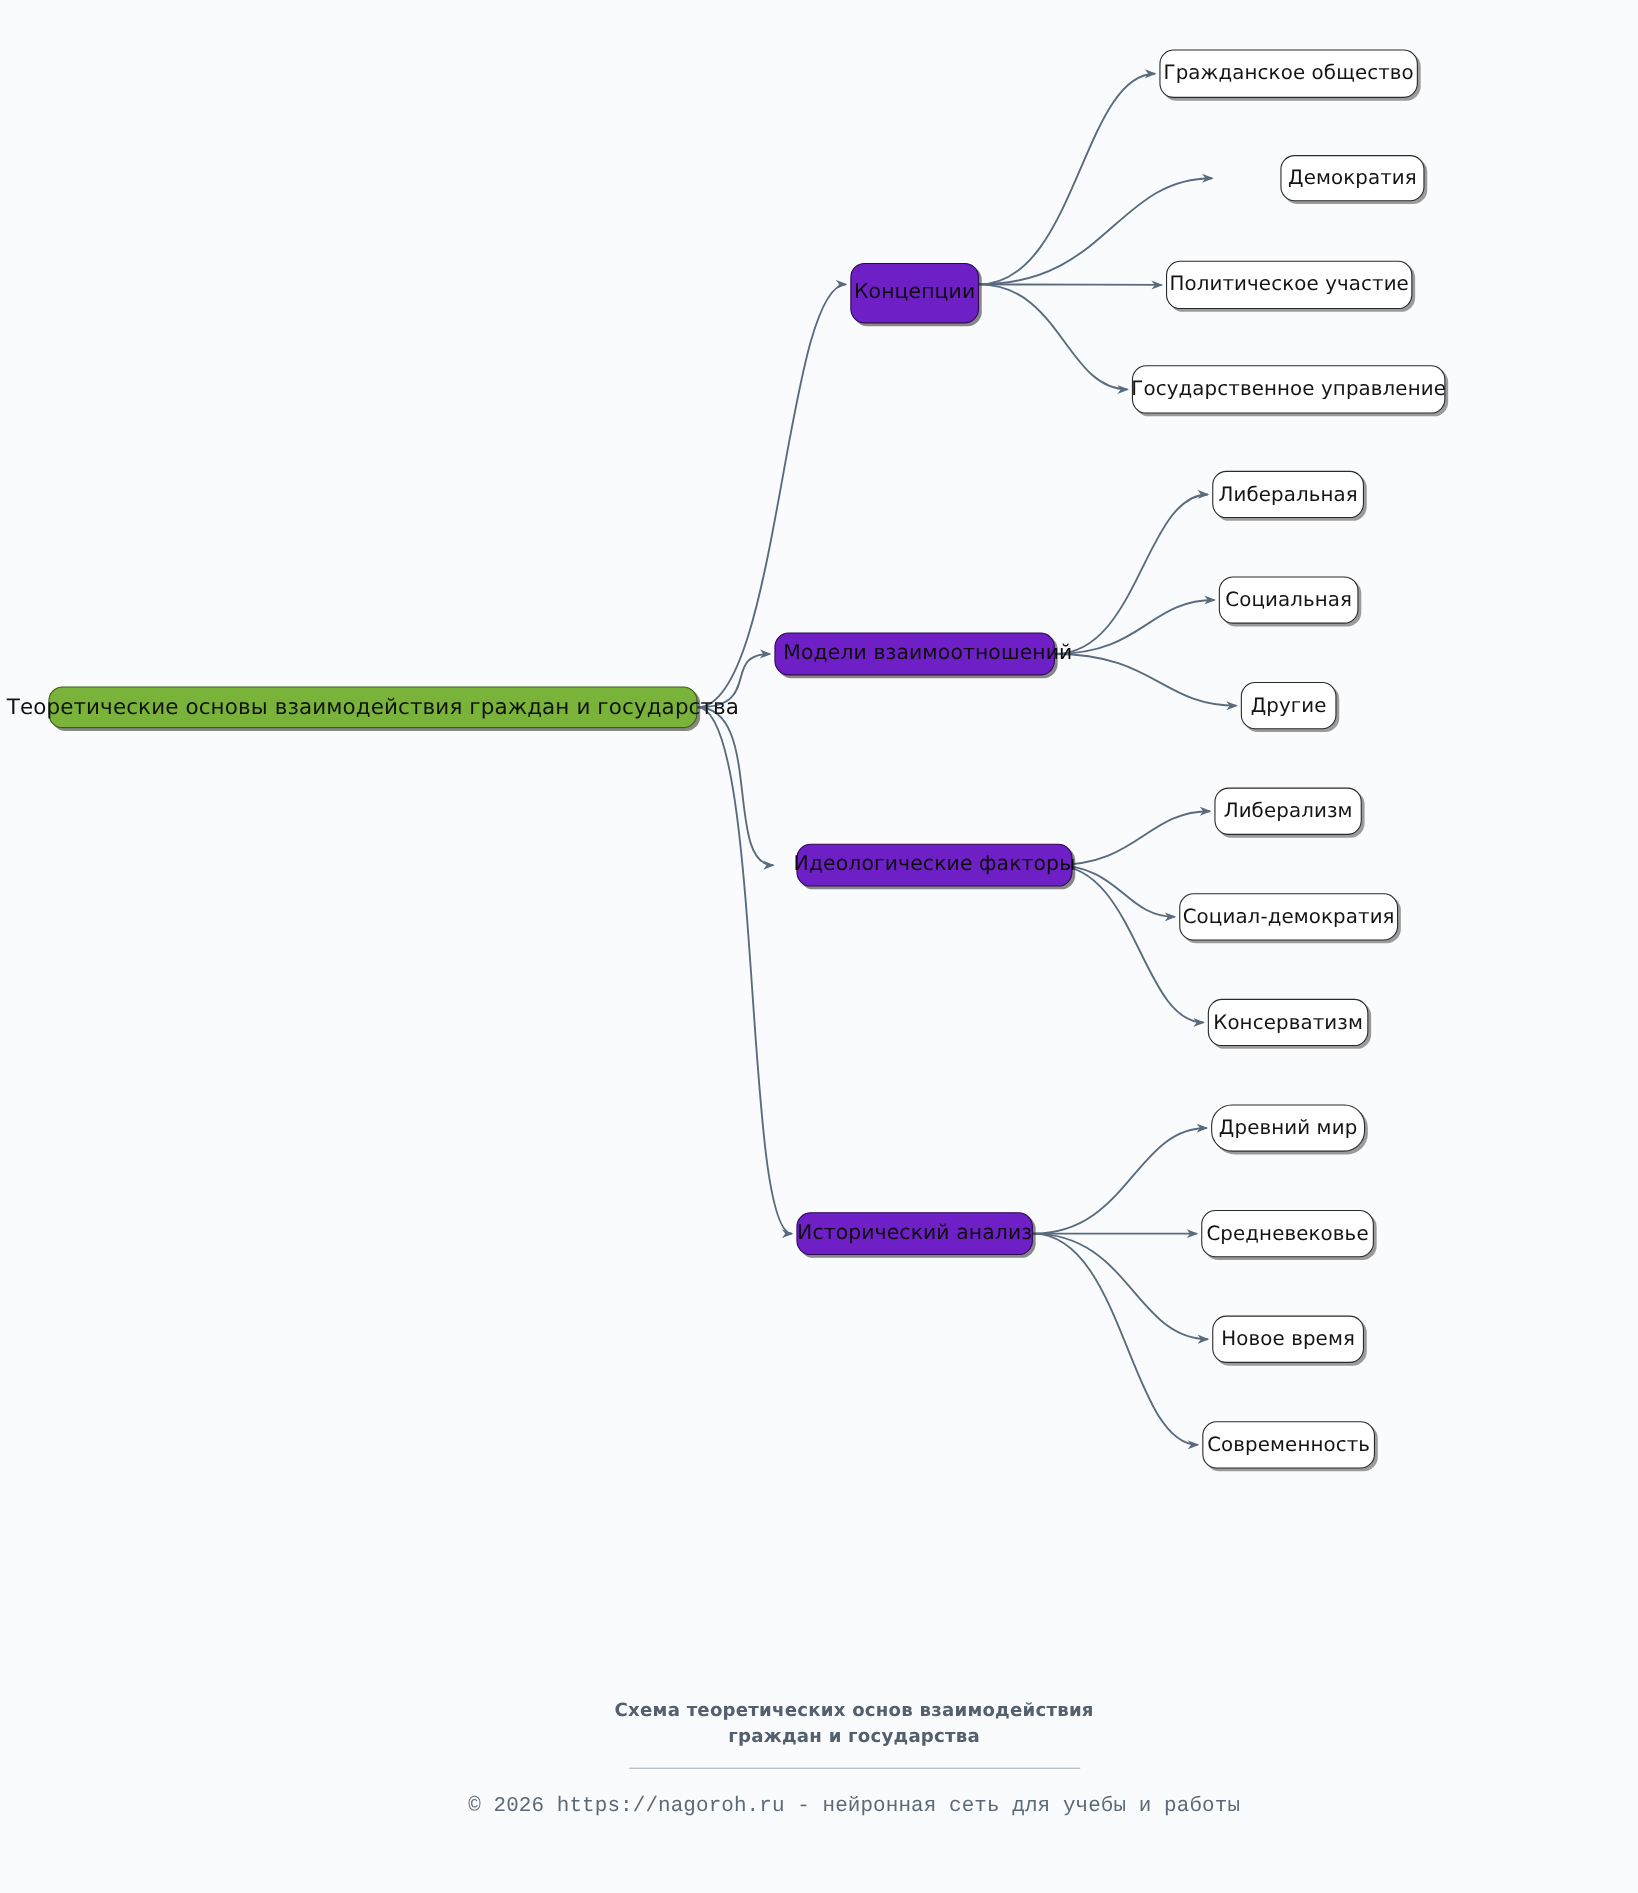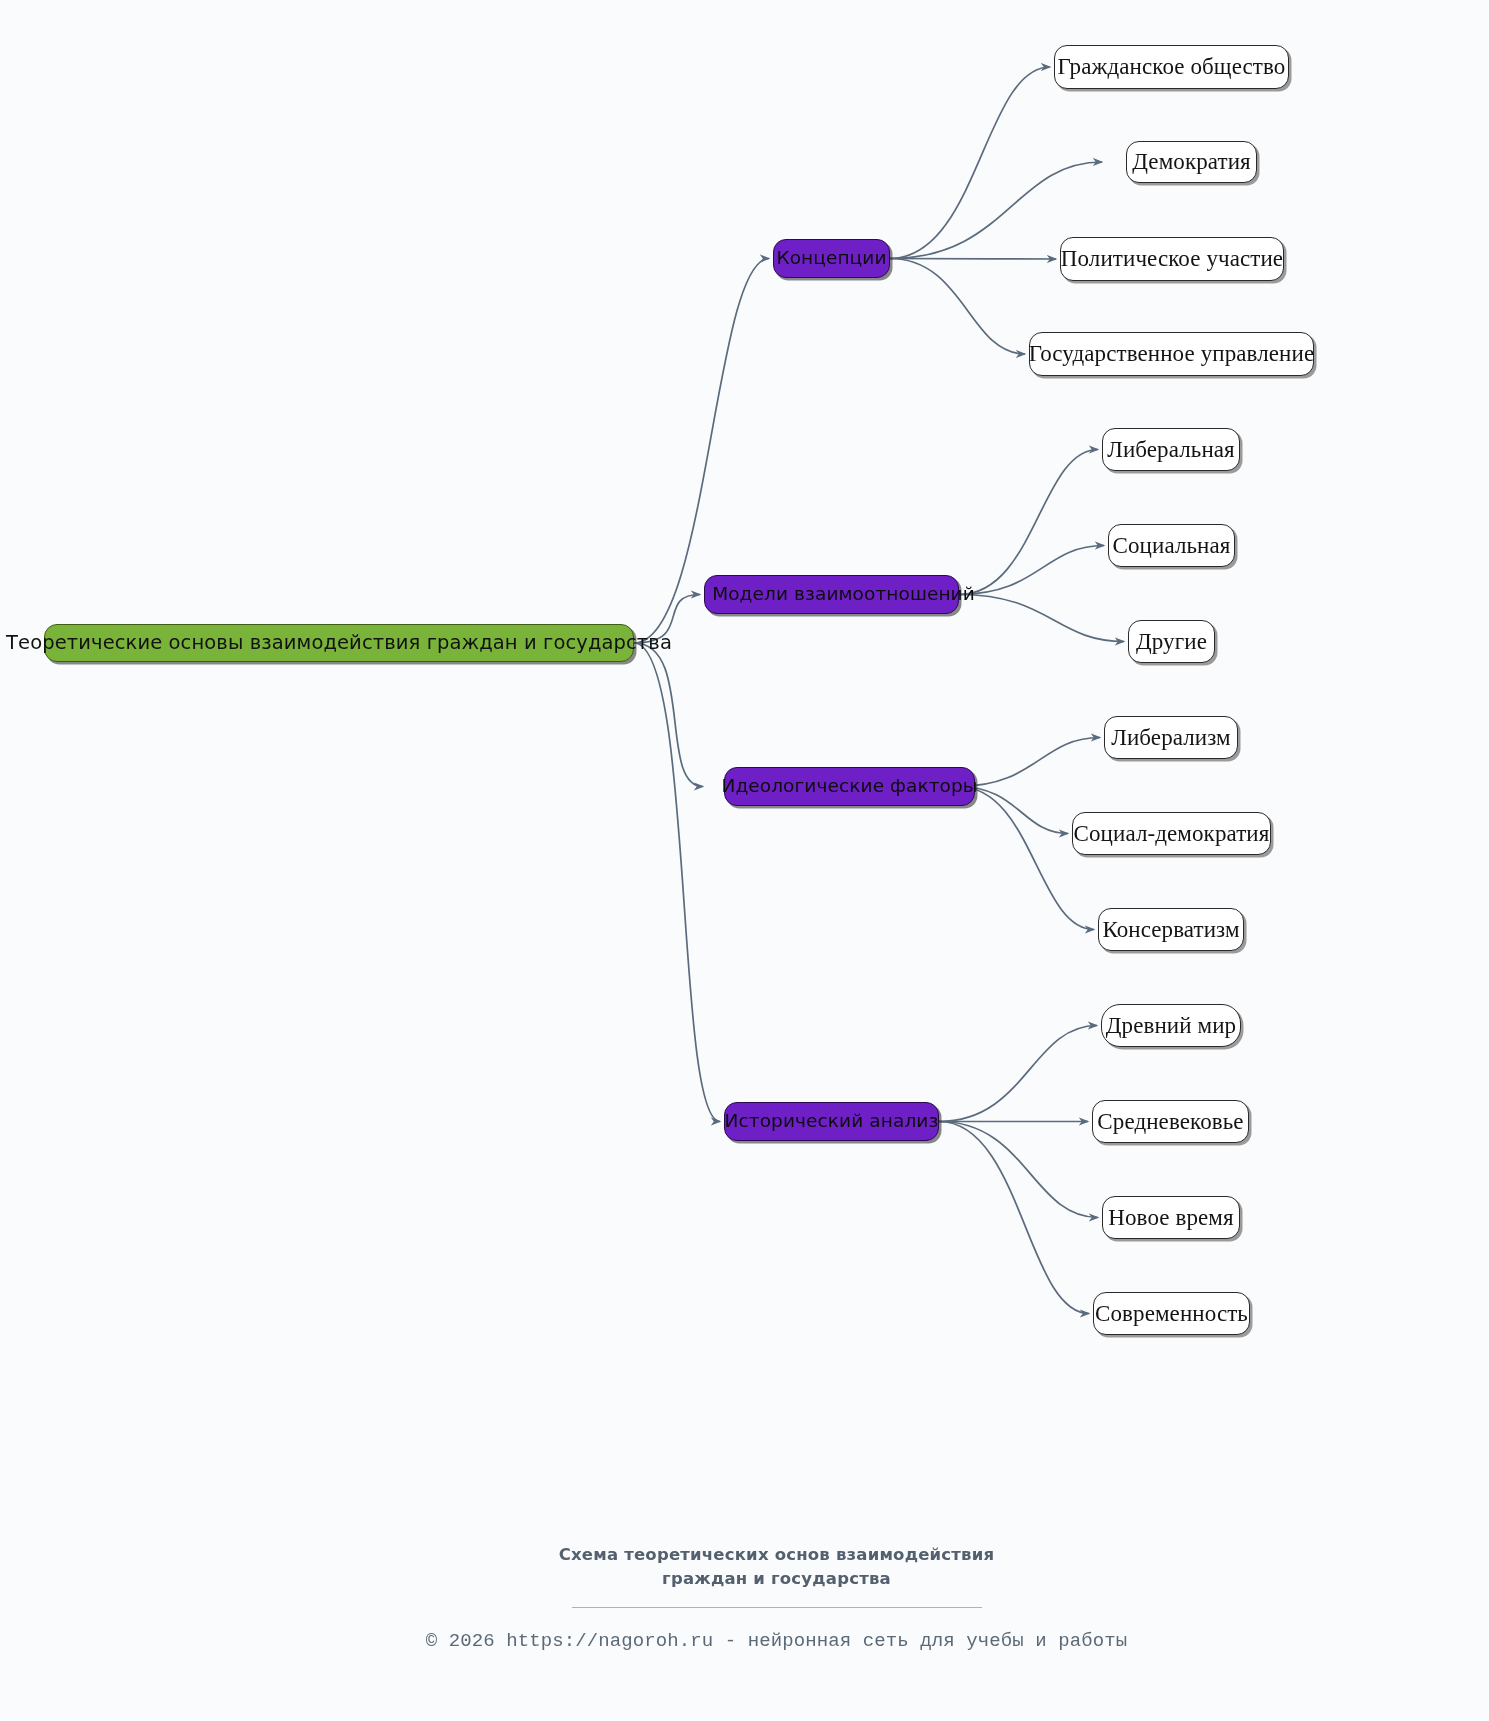--- a/index.html
+++ b/index.html
@@ -53,23 +53,22 @@
     background: #6e20c6;
     border: 1.6px solid #2b0a52;
     color: #0d0d0d;
     font-size: 18.5px;
     box-shadow: 2.5px 2.5px 0 rgba(40,40,40,0.55);
   }
   .node-leaf {
     background: #ffffff;
     border: 1.7px solid #2a2a2a;
     color: #141414;
-    font-size: 23px;
+    font-size: 18px;
     box-shadow: 2.5px 2.5px 0 rgba(60,60,60,0.5);
-    font-family: Liberation Serif, serif;
   }
   #footer-block {
     position: absolute;
     left: 0;
     width: 1489px;
     text-align: center;
     padding-left: 32px;
   }
   #caption-text {
     font-family: "DejaVu Sans", "Liberation Sans", sans-serif;
@@ -124,27 +123,27 @@
         <path d="M 939,1121.5 C 1020.95,1121.5 1026.5375,1121.5 1088,1121.5"></path>
         <path d="M 939,1121.5 C 1026.45,1121.5 1032.4125,1217.5 1098,1217.5"></path>
         <path d="M 939,1121.5 C 1021.5,1121.5 1027.125,1313.5 1089,1313.5"></path>
       </g>
   </svg>
 
   <div id="nodes-group">
       <div class="node node-root" style="left: 44px; top: 624px; width: 590px; height: 38px; background: rgb(122, 179, 58); border-color: rgb(63, 94, 20);">
         <span>Теоретические основы взаимодействия граждан и государства</span>
       </div>
-      <div class="node node-branch" style="left: 773px; top: 239px; width: 117px; height: 39px; background: rgb(110, 32, 198); border-color: rgb(43, 10, 82);">
+      <div class="node node-branch" style="left: 773px; top: 239px; width: 117px; height: 55px; background: rgb(110, 32, 198); border-color: rgb(43, 10, 82);">
         <span>Концепции</span>
       </div>
       <div class="node node-leaf" style="left: 1054px; top: 45px; width: 235px; height: 44px;">
         <span>Гражданское общество</span>
       </div>
-      <div class="node node-leaf" style="left: 1126px; top: 141px; width: 131px; height: 42px;">
+      <div class="node node-leaf" style="left: 1164px; top: 141px; width: 131px; height: 42px;">
         <span>Демократия</span>
       </div>
       <div class="node node-leaf" style="left: 1060px; top: 237px; width: 224px; height: 44px;">
         <span>Политическое участие</span>
       </div>
       <div class="node node-leaf" style="left: 1029px; top: 332px; width: 285px; height: 44px;">
         <span>Государственное управление</span>
       </div>
       <div class="node node-branch" style="left: 704px; top: 575px; width: 255px; height: 39px; background: rgb(110, 32, 198); border-color: rgb(43, 10, 82); padding-left: 24px;">
         <span>Модели взаимоотношений</span>

